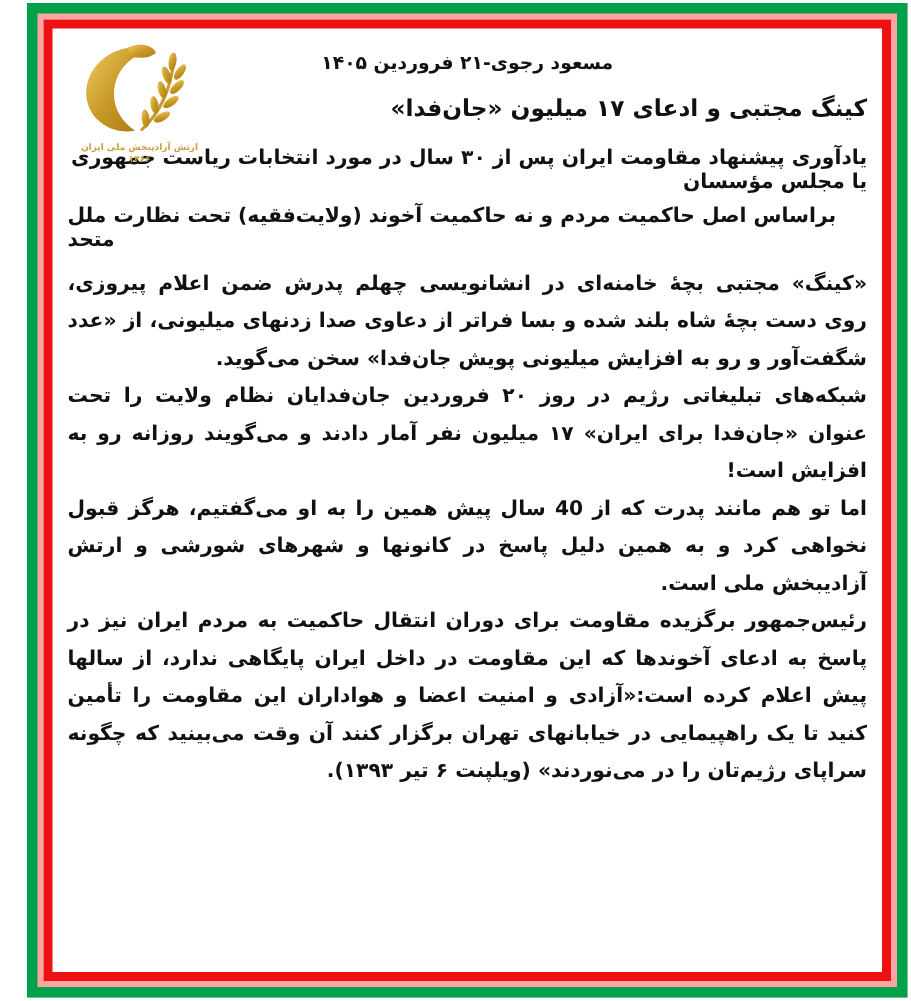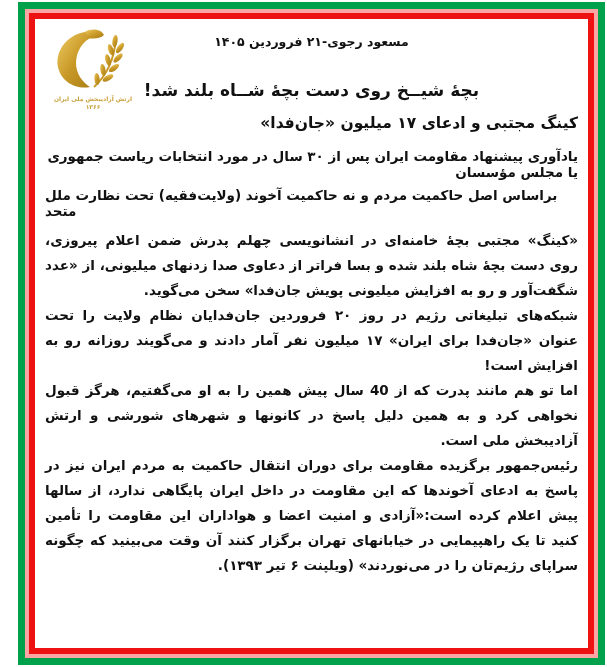--- a/index.html
+++ b/index.html
@@ -68,21 +68,20 @@
             <ellipse cx="59" cy="51" rx="2.6" ry="6" transform="rotate(60 59 51)"></ellipse>
             <ellipse cx="48" cy="52" rx="2.6" ry="6" transform="rotate(-5 48 52)"></ellipse>
           </g>
         </svg>
         <div class="logo-caption">ارتش آزادیبخش ملی ایران</div>
         <div class="logo-year">۱۳۶۶</div>
       </div>
 
       <div class="byline">مسعود رجوی-۲۱ فروردین ۱۴۰۵</div>
 
-      <div class="h1">بچهٔ شیــخ روی دست بچهٔ شــاه بلند شد!</div>
       <div class="h2">کینگ مجتبی و ادعای ۱۷ میلیون «جان‌فدا»</div>
       <div class="h3">یادآوری پیشنهاد مقاومت ایران پس از ۳۰ سال در مورد انتخابات ریاست جمهوری یا مجلس مؤسسان</div>
       <div class="h4">براساس اصل حاکمیت مردم و نه حاکمیت آخوند (ولایت‌فقیه) تحت نظارت ملل متحد</div>
 
       <div class="bodytext">
         <p>«کینگ» مجتبی بچهٔ خامنه‌ای در انشانویسی چهلم پدرش ضمن اعلام پیروزی، روی دست بچهٔ شاه بلند شده و بسا فراتر از دعاوی صدا زدنهای میلیونی، از «عدد شگفت‌آور و رو به افزایش میلیونی پویش جان‌فدا» سخن می‌گوید.</p>
         <p>شبکه‌های تبلیغاتی رژیم در روز ۲۰ فروردین جان‌فدایان نظام ولایت را تحت عنوان «جان‌فدا برای ایران» ۱۷ میلیون نفر آمار دادند و می‌گویند روزانه رو به افزایش است!</p>
         <p>اما تو هم مانند پدرت که از 40 سال پیش همین را به او می‌گفتیم، هرگز قبول نخواهی کرد و به همین دلیل پاسخ در کانونها و شهرهای شورشی و ارتش آزادیبخش ملی است.</p>
         <p>رئیس‌جمهور برگزیده مقاومت برای دوران انتقال حاکمیت به مردم ایران نیز در پاسخ به ادعای آخوندها که این مقاومت در داخل ایران پایگاهی ندارد، از سالها پیش اعلام کرده است:«آزادی و امنیت اعضا و هواداران این مقاومت را تأمین کنید تا یک راهپیمایی در خیابانهای تهران برگزار کنند آن وقت می‌بینید که چگونه سراپای رژیم‌تان را در می‌نوردند» (ویلپنت ۶ تیر ۱۳۹۳).</p>
       </div>

